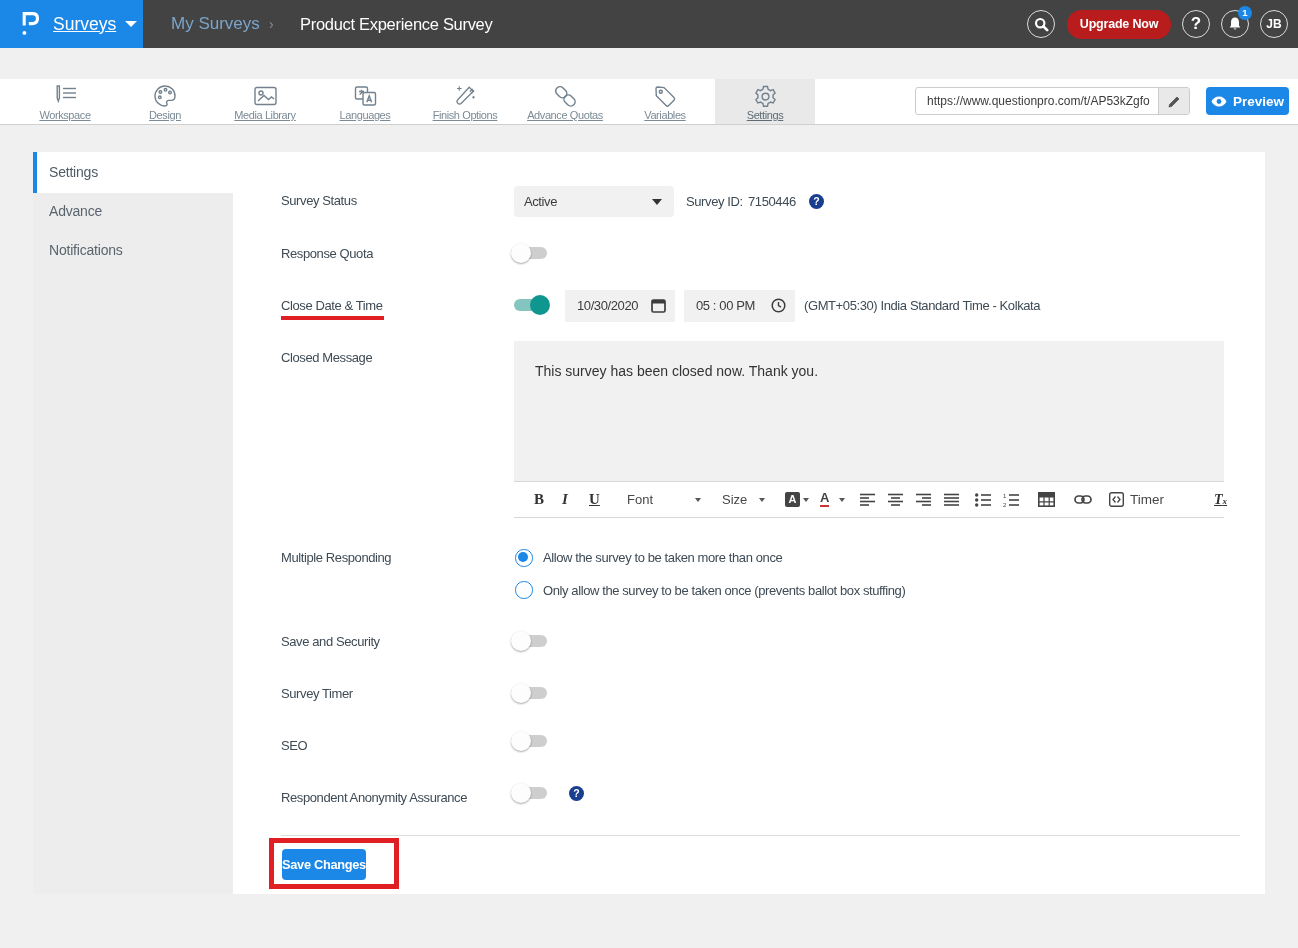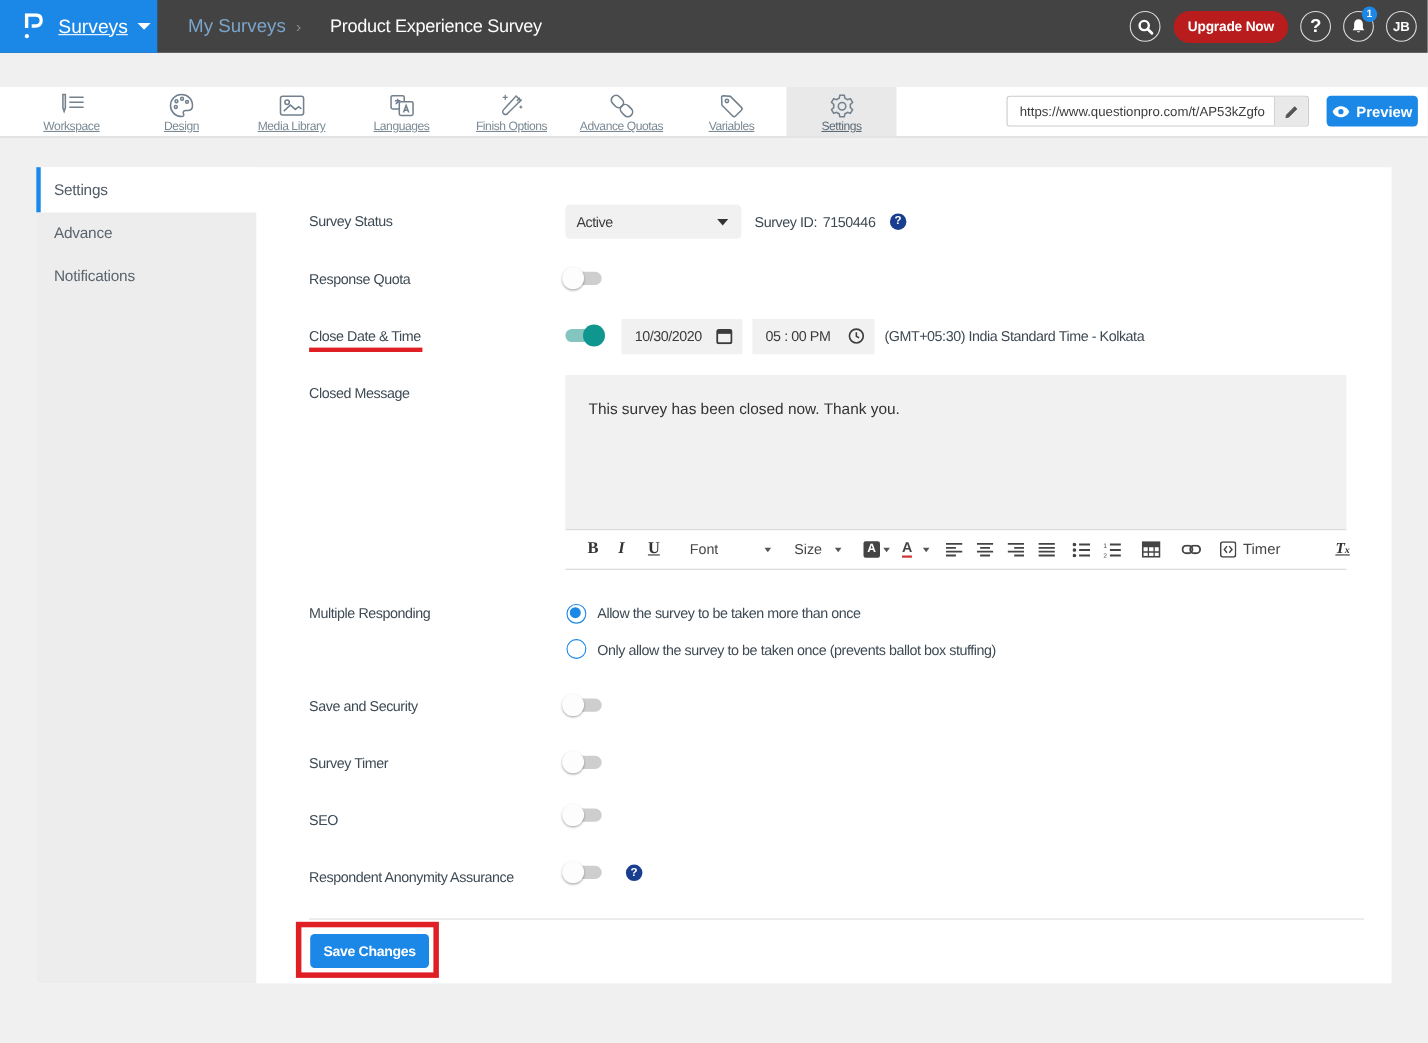--- a/index.html
+++ b/index.html
@@ -68,21 +68,21 @@
 
 .edcar { width:0; height:0; border-left:3.5px solid transparent; border-right:3.5px solid transparent; border-top:4.5px solid #555; }
 
 
 .radio { position:absolute; left:515px; width:17.5px; height:17.5px; border:1.5px solid #1b87e6; border-radius:50%; }
 .radio .dot { position:absolute; left:2.2px; top:2.2px; width:10px; height:10px; background:#1b87e6; border-radius:50%; }
 .rlbl { position:absolute; left:543px; font-size:13px; letter-spacing:-0.4px; color:#3e4a54; }
 
 #divline { position:absolute; left:281px; top:835px; width:959px; height:1px; background:#ddd; }
 #redbox { position:absolute; left:269px; top:838px; width:130px; height:51px; border:5px solid #e01f24; }
-#savebtn { position:absolute; left:282px; top:849px; width:108px; height:31px; background:#1b87e6; border-radius:4px; color:#fff; font-size:12.8px; letter-spacing:-0.3px; font-weight:bold; text-align:center; line-height:31px; }
+#savebtn { position:absolute; left:282px; top:849px; width:84px; height:31px; background:#1b87e6; border-radius:4px; color:#fff; font-size:12.8px; letter-spacing:-0.3px; font-weight:bold; text-align:center; line-height:31px; }
 </style>
 </head>
 <body>
 <div id="page">
 
   <div id="hdr"></div>
   <div id="logo">
     <svg width="17" height="24" viewBox="0 0 17 24">
       <path d="M2.2 13.5 V1.6 H10.5 C13.8 1.6 15.5 3.6 15.5 6.6 C15.5 9.7 13.5 11.6 10.3 11.6 H6.8" fill="none" stroke="#fff" stroke-width="3.1"></path>
       <circle cx="2.4" cy="20.9" r="1.9" fill="#fff"></circle>

